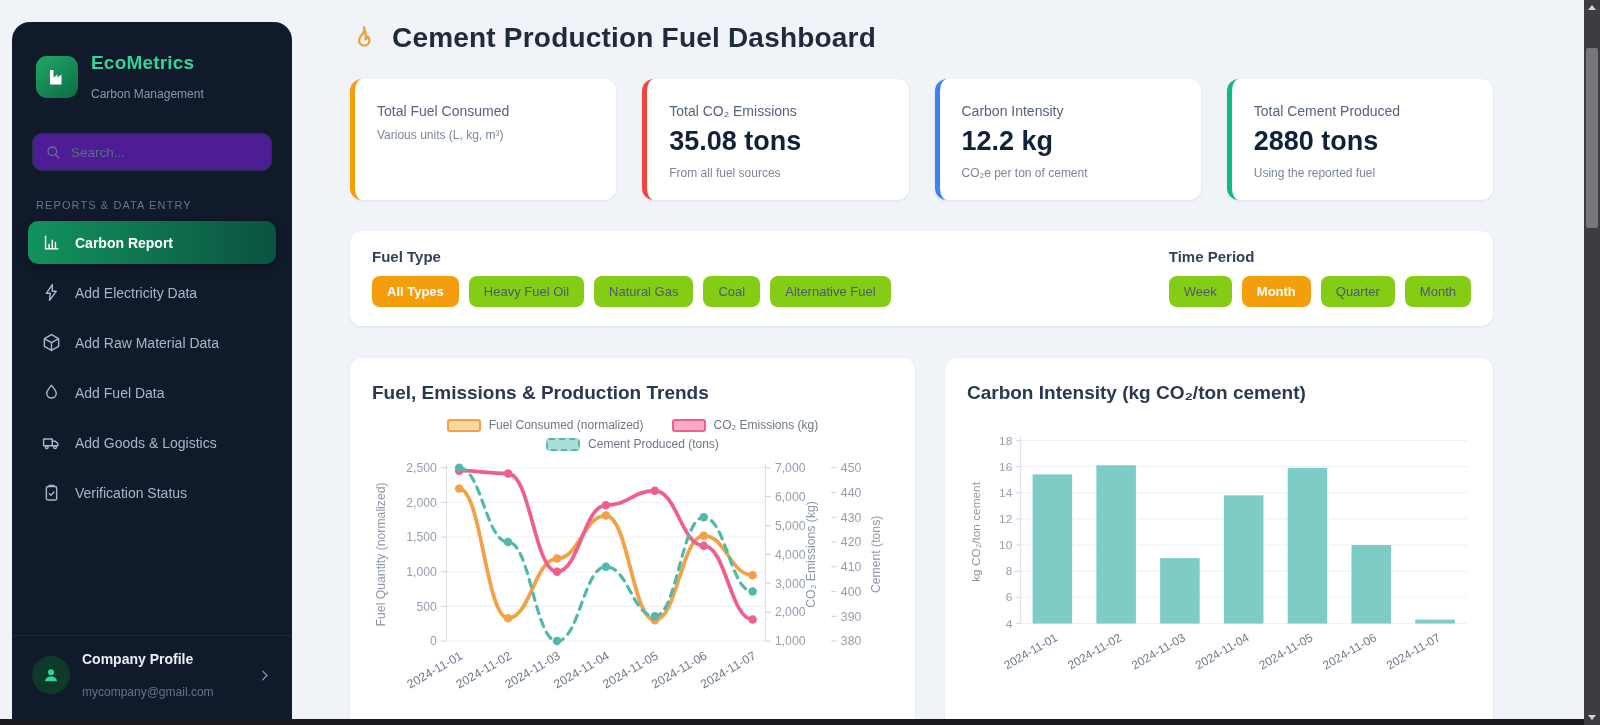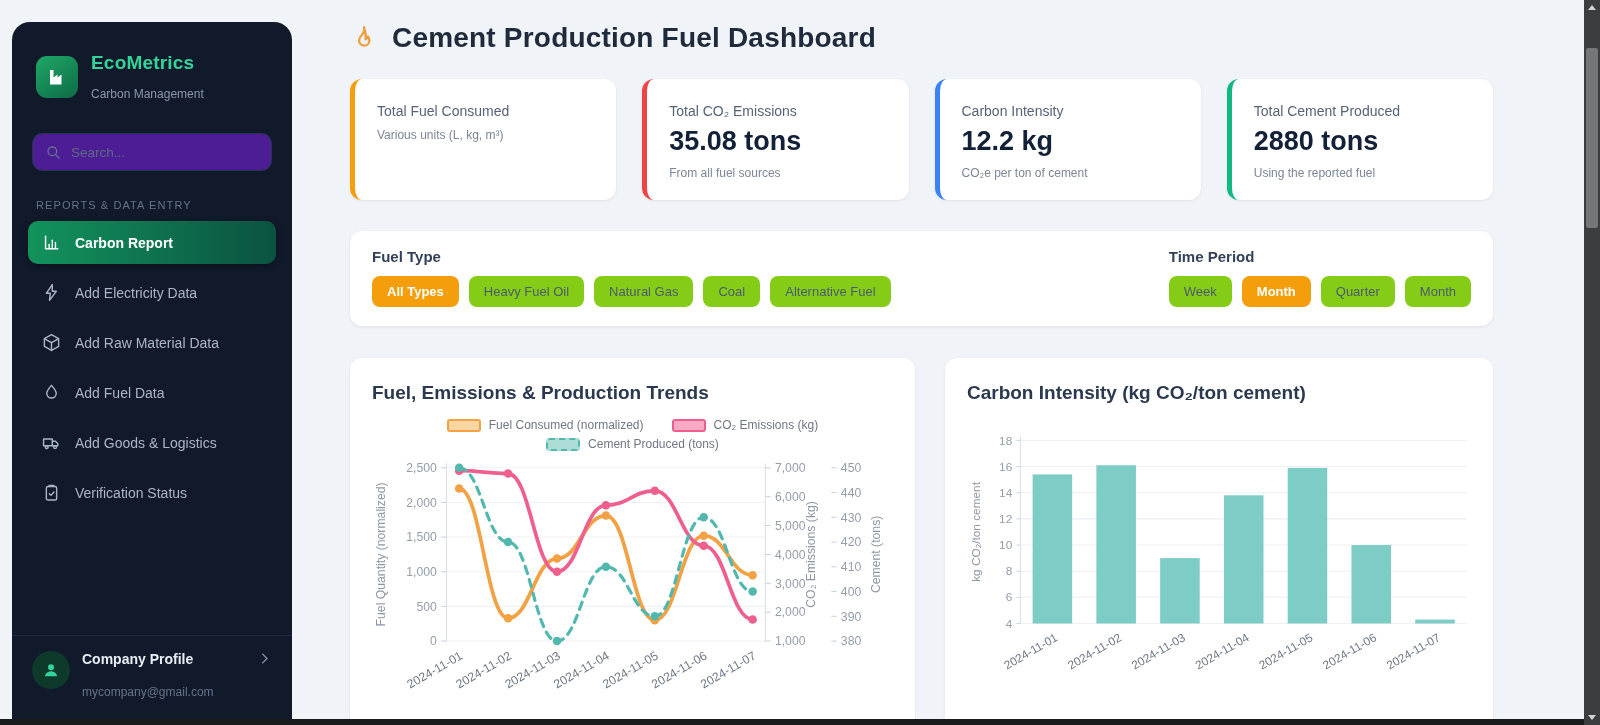--- a/index.html
+++ b/index.html
@@ -23,21 +23,21 @@
   .search input::placeholder{color:#5d6c82}
   .section-label{font-size:11px;font-weight:400;letter-spacing:1.1px;color:#64748b;margin:28px 24px 10px 24px}
   .nav{padding:0 16px}
   .nav-item{display:flex;align-items:center;gap:14px;height:43px;padding:0 14px;border-radius:10px;
     color:#aab6c7;font-size:14px;margin-bottom:7px;cursor:pointer}
   .nav-item .nav-icon{display:flex;flex:0 0 auto}
   .nav-item svg{width:19px;height:19px;stroke:currentColor;fill:none;stroke-width:1.8;stroke-linecap:round;stroke-linejoin:round}
   .nav-item.active{background:linear-gradient(90deg,#12935c,#0b5241);color:#fff;font-weight:700;
     box-shadow:0 2px 6px rgba(0,0,0,.35)}
   .sidebar-footer{position:absolute;left:0;right:0;bottom:0;border-top:1px solid #1e2a3d;padding:15px 20px 20px 20px}
-  .profile{display:flex;align-items:flex-start;gap:12px;cursor:pointer}
+  .profile{display:flex;align-items:center;gap:12px;cursor:pointer}
   .avatar{width:38px;height:38px;border-radius:50%;background:#0e3a2c;color:#34d399;
     display:flex;align-items:center;justify-content:center;flex:0 0 auto}
   .avatar svg{width:20px;height:20px;fill:currentColor}
   .profile-name{color:#e9eef5;font-size:14px;font-weight:700}
   .profile-email{color:#64748b;font-size:12px;margin-top:18px}
   .chev{margin-left:auto;color:#8b98ab;display:flex}
   .chev svg{width:15px;height:15px;stroke:currentColor;fill:none;stroke-width:2;stroke-linecap:round;stroke-linejoin:round}
 
   
   .main{position:absolute;left:292px;right:16px;top:0;bottom:6px;padding:18px 91px 0 58px;overflow:hidden}

